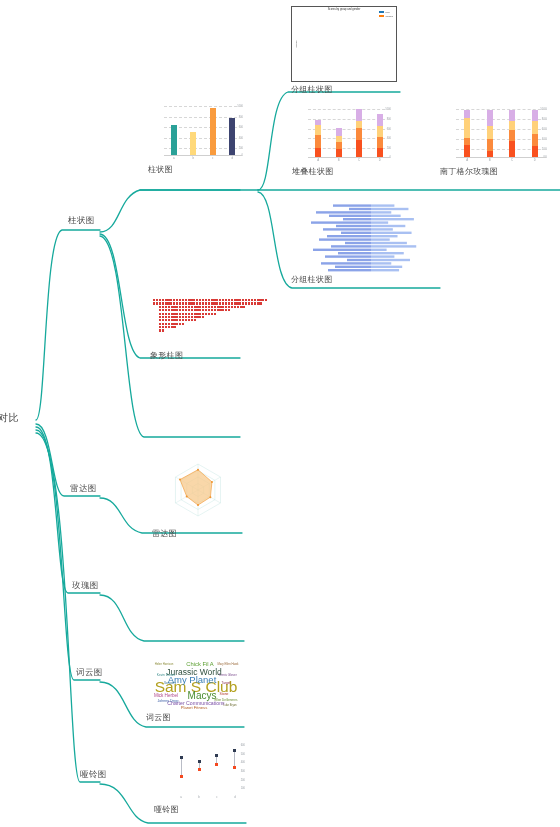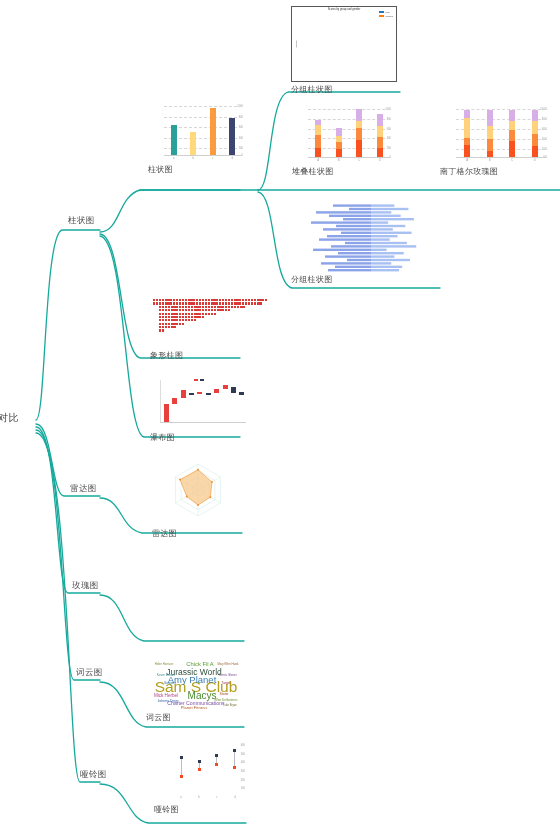--- a/index.html
+++ b/index.html
@@ -615,45 +615,20 @@
             <div class="pict-cells">
               <i class="pict-cell" style="background: rgb(217, 58, 54);"></i>
               <i class="pict-cell" style="background: rgb(217, 58, 54);"></i>
             </div>
           </div>
         </div>
     </div>
     <div class="leaf-cap">象形柱图</div>
   </div>
 
-  <div class="leaf" style="left:150px;top:378px;width:102px;">
-    <div class="thumb" style="width:98px;height:52px;">
-      <div class="plot">
-        <div style="position:absolute;left:10px;top:2px;width:.5px;bottom:8px;background:#ddd;"></div>
-        <div class="xaxline" style="left:10px;top:84%;"></div>
-        <div id="wf-boxes" style="position:absolute;left:12px;right:2px;top:4%;bottom:16%;">
-            <i class="wf-box" style="left: 2.2%; bottom: 0%; height: 42.5%; position: absolute; background: rgb(232, 64, 60);"></i>
-            <i class="wf-box" style="left: 12.2%; bottom: 42.5%; height: 15%; position: absolute; background: rgb(232, 64, 60);"></i>
-            <i class="wf-box" style="left: 22.2%; bottom: 57.5%; height: 17.5%; position: absolute; background: rgb(232, 64, 60);"></i>
-            <i class="wf-box" style="left: 32.2%; bottom: 63.75%; height: 6.25%; position: absolute; background: rgb(47, 59, 82);"></i>
-            <i class="wf-box" style="left: 42.2%; bottom: 66.25%; height: 6.25%; position: absolute; background: rgb(232, 64, 60);"></i>
-            <i class="wf-box" style="left: 52.2%; bottom: 65%; height: 5%; position: absolute; background: rgb(47, 59, 82);"></i>
-            <i class="wf-box" style="left: 62.2%; bottom: 70%; height: 8.75%; position: absolute; background: rgb(232, 64, 60);"></i>
-            <i class="wf-box" style="left: 72.2%; bottom: 78.75%; height: 10%; position: absolute; background: rgb(232, 64, 60);"></i>
-            <i class="wf-box" style="left: 82.2%; bottom: 70%; height: 12.5%; position: absolute; background: rgb(47, 59, 82);"></i>
-            <i class="wf-box" style="left: 92.2%; bottom: 65%; height: 7.5%; position: absolute; background: rgb(47, 59, 82);"></i>
-          </div>
-        <div style="position:absolute;left:44px;top:1px;display:flex;gap:2px;align-items:center;">
-          <i style="display:block;width:4px;height:1.6px;background:#e8403c;"></i>
-          <i style="display:block;width:4px;height:1.6px;background:#2f3b52;"></i>
-        </div>
-      </div>
-    </div>
-    <div class="leaf-cap">瀑布图</div>
-  </div>
 
   <div class="leaf" style="left:152px;top:456px;width:96px;">
     <div class="thumb" style="width:92px;height:70px;">
       <svg viewBox="0 0 92 70" width="92" height="70">
         <g id="radar-g">
             <polygon points="46,27.5 51.62916512459885,30.75 51.62916512459885,37.25 46,40.5 40.37083487540115,37.25 40.37083487540115,30.75" fill="none" stroke="#bfe3e0" stroke-width=".4"></polygon>
             <polygon points="46,21 57.2583302491977,27.5 57.258330249197705,40.5 46,47 34.7416697508023,40.50000000000001 34.7416697508023,27.5" fill="none" stroke="#bfe3e0" stroke-width=".4"></polygon>
             <polygon points="46,14.5 62.887495373796554,24.25 62.887495373796554,43.75 46,53.5 29.11250462620345,43.75000000000001 29.112504626203446,24.25" fill="none" stroke="#bfe3e0" stroke-width=".4"></polygon>
             <polygon points="46,8 68.5166604983954,21 68.51666049839541,47 46,60 23.4833395016046,47.00000000000001 23.483339501604597,20.999999999999996" fill="none" stroke="#bfe3e0" stroke-width=".4"></polygon>
             <line x1="46" y1="34" x2="46" y2="8" stroke="#bfe3e0" stroke-width=".35"></line>

